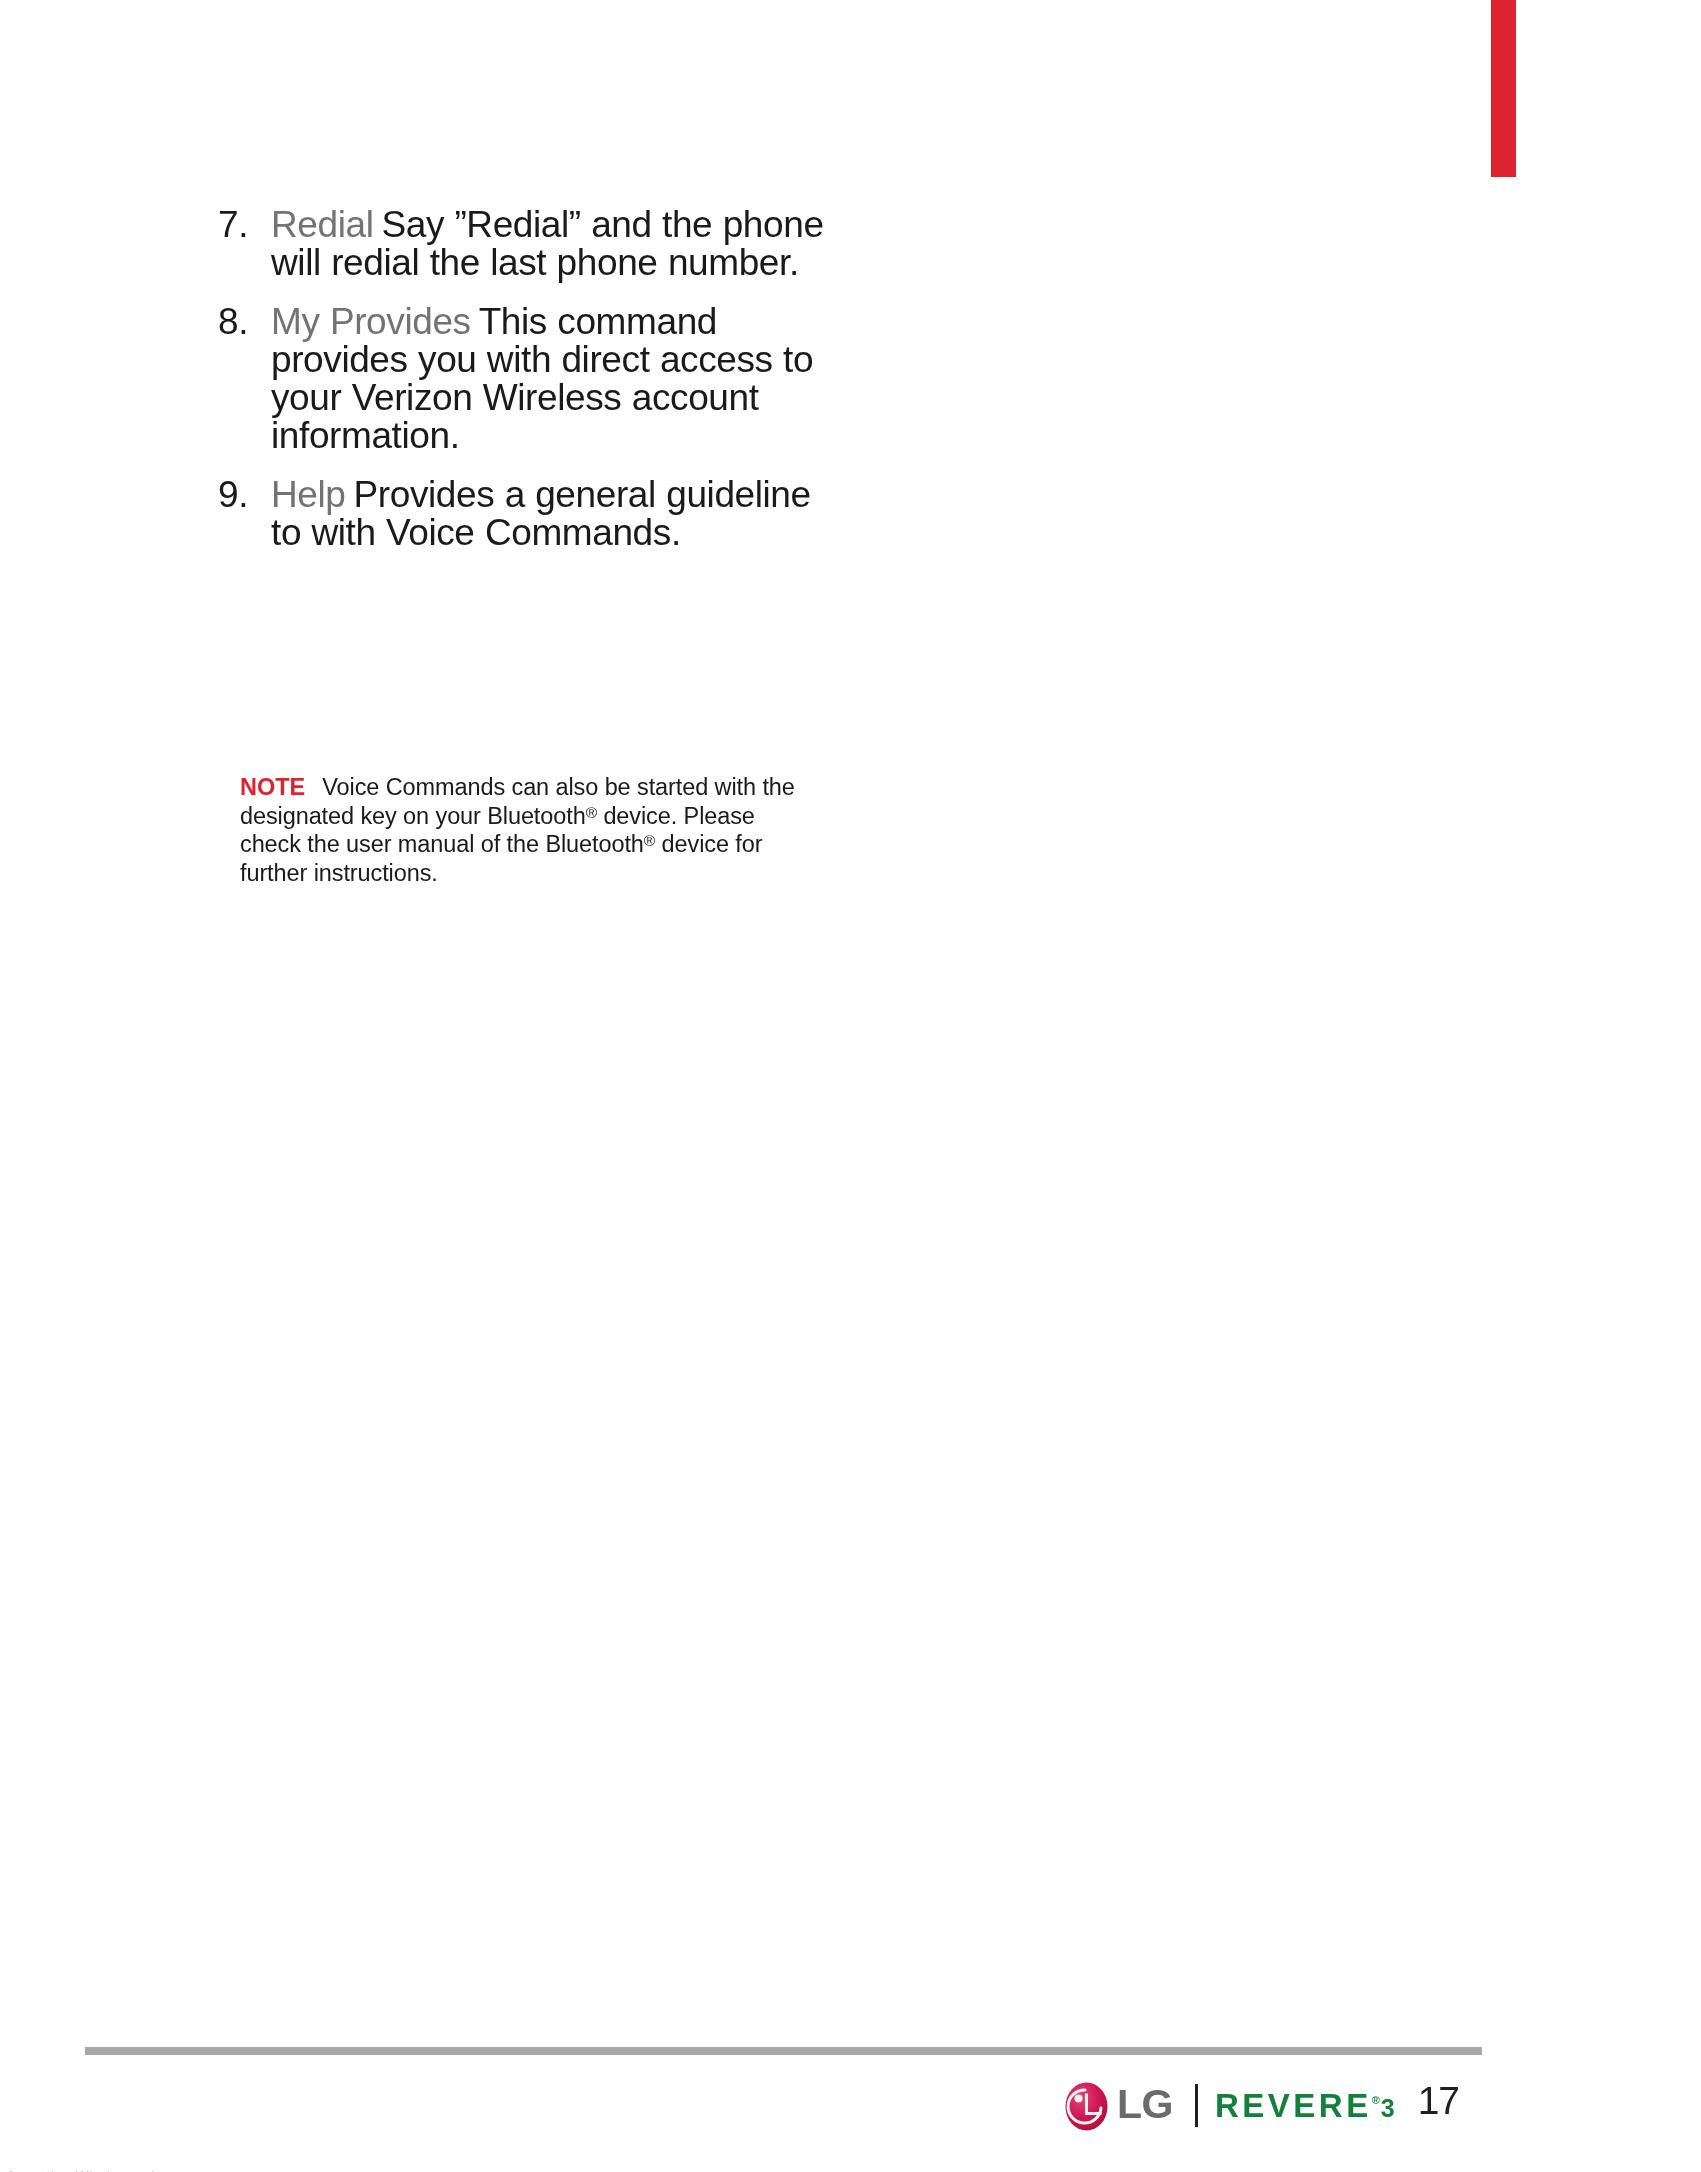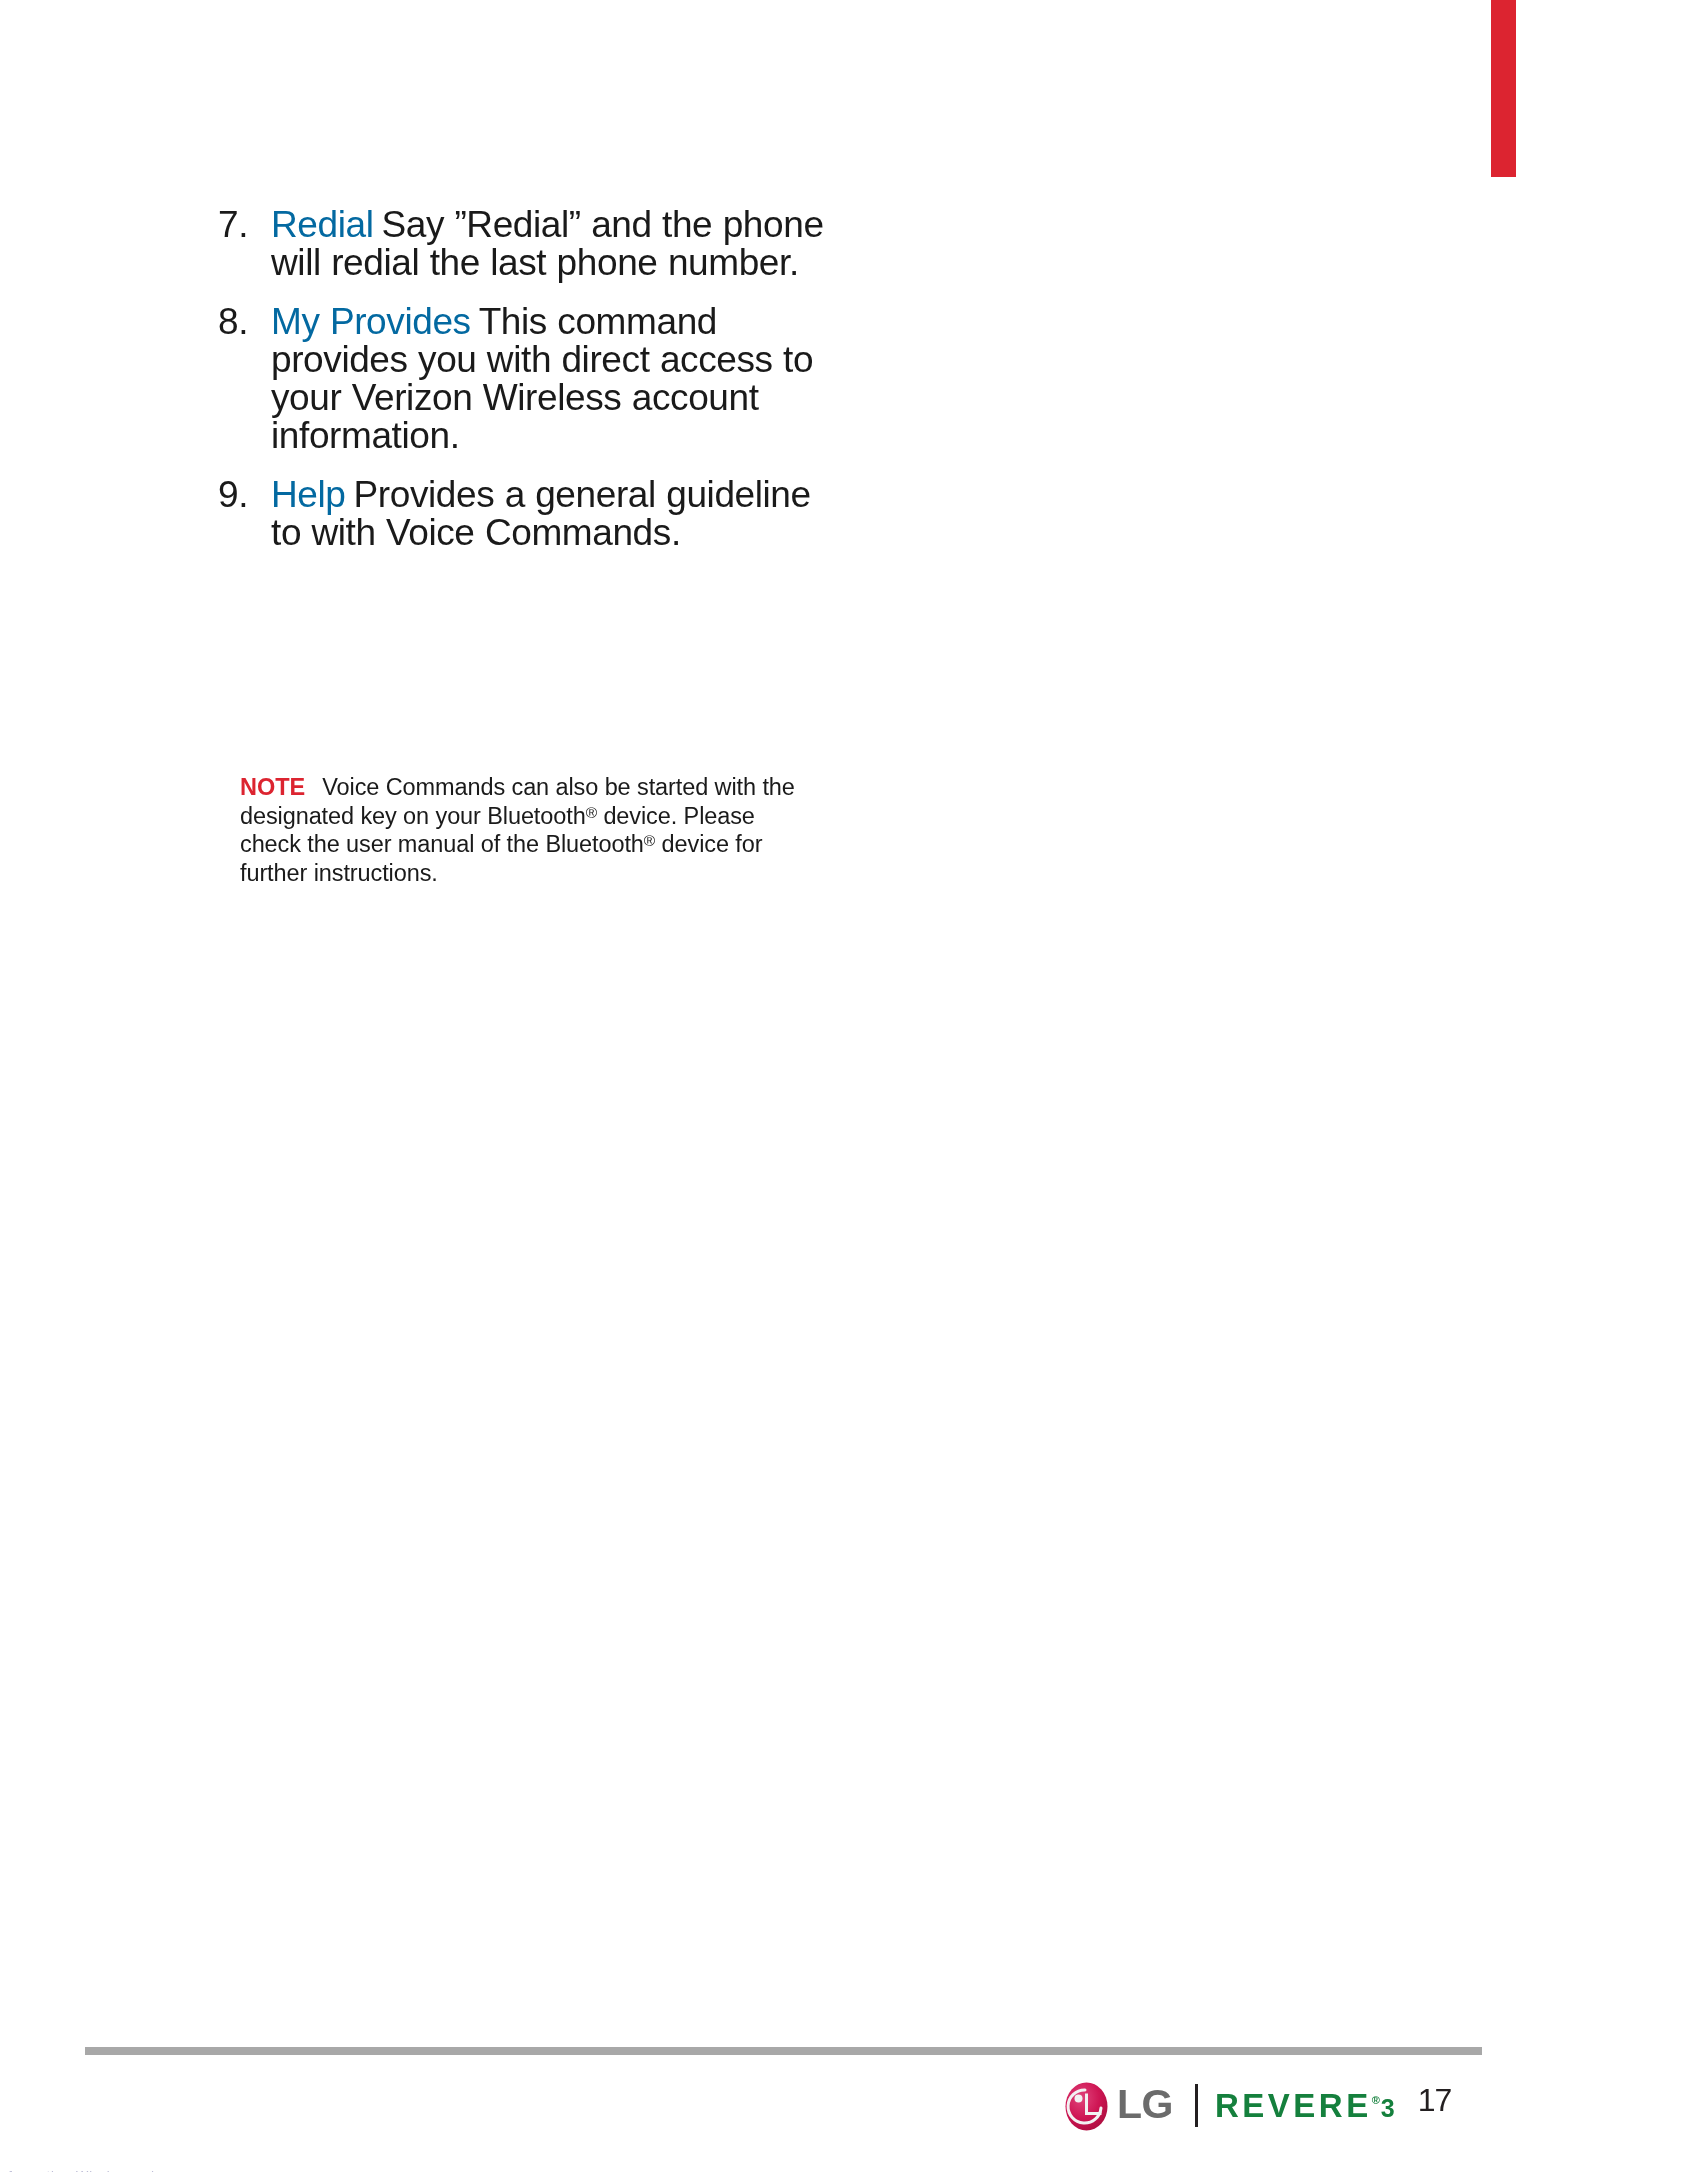--- a/index.html
+++ b/index.html
@@ -53,21 +53,21 @@
   .num-body {
     flex: 1 1 auto;
     font-size: 37px;
     line-height: 1.035;
     color: #1a1a1a;
     font-family: "Liberation Sans", sans-serif;
     letter-spacing: -0.4px;
     word-spacing: 0.5px;
   }
   .cmd-name {
-    color: #0369a1;
+    color: #737373;
   }
   .cmd-gap { display: inline-block; width: 8px; }
 
   
   .note-block {
     position: absolute;
     left: 240px;
     top: 773px;
     width: 556px;
     font-size: 23.5px;
@@ -150,21 +150,21 @@
     vertical-align: 13px;
     letter-spacing: 0;
   }
   .model-three {
     font-size: 25px;
     letter-spacing: 0;
     margin-left: 1px;
   }
 
   .page-number {
-    font-size: 32px;
+    font-size: 39px;
     color: #231f20;
     font-family: "Liberation Sans", sans-serif;
     font-stretch: condensed;
     letter-spacing: -1px;
     line-height: 1;
     margin-left: 23px;
     position: relative;
     top: -6px;
   }
 

